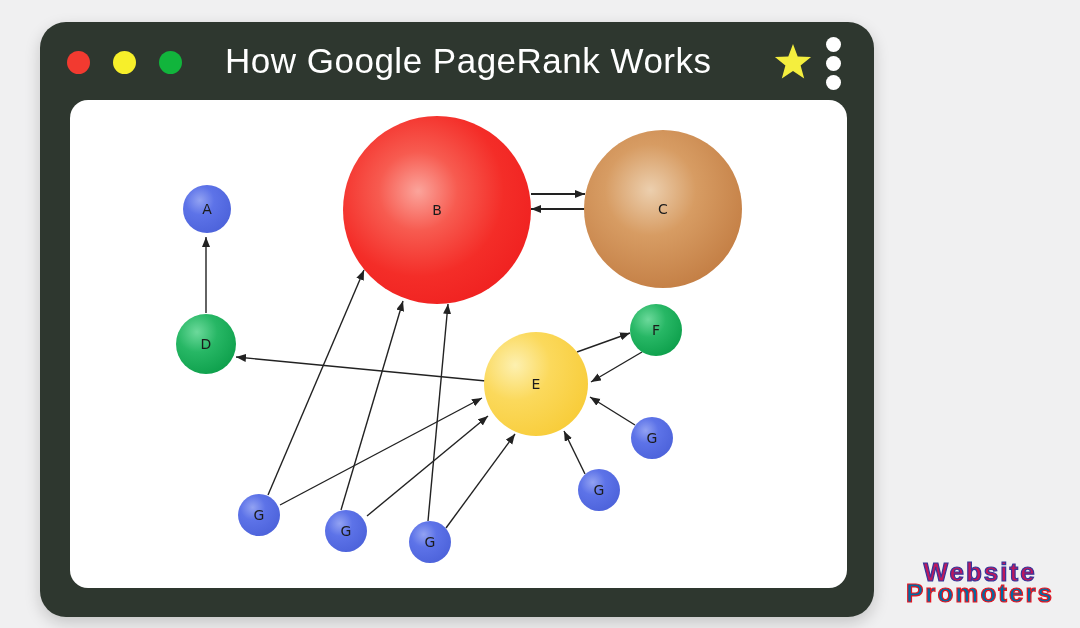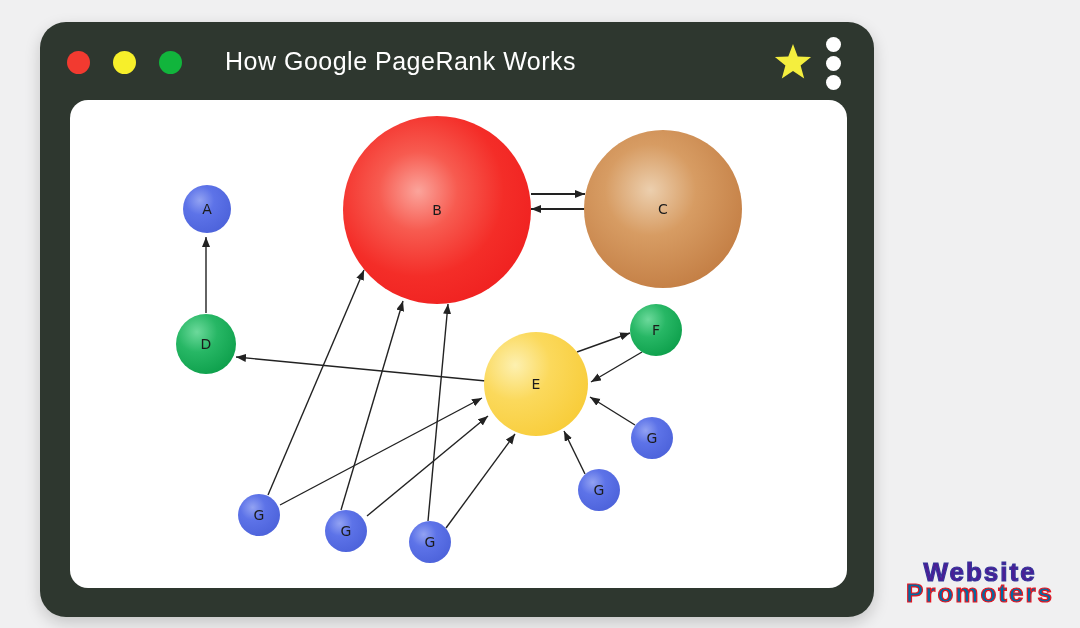--- a/index.html
+++ b/index.html
@@ -14,21 +14,21 @@
     box-shadow:0 6px 16px rgba(0,0,0,0.18);
   }
   .titlebar{position:absolute;left:0;top:0;width:100%;height:78px;}
   .traffic-light{
     position:absolute;top:29px;width:23px;height:23px;border-radius:50%;
     border:none;padding:0;cursor:pointer;
   }
   .tl-0{left:27px;}  .tl-1{left:73px;}  .tl-2{left:119px;}
   .window-title{
     position:absolute;left:185px;top:0;height:78px;line-height:78px;
-    color:#ffffff;font-size:25px;letter-spacing:0.5px;white-space:nowrap;
+    color:#ffffff;font-size:35px;letter-spacing:0.5px;white-space:nowrap;
   }
   .star-button{
     position:absolute;left:731px;top:19px;width:44px;height:44px;
     background:transparent;border:none;padding:0;cursor:pointer;
   }
   .menu-button{
     position:absolute;left:784px;top:12px;width:18px;height:58px;
     background:transparent;border:none;padding:0;cursor:pointer;
     display:flex;flex-direction:column;align-items:center;justify-content:center;gap:4px;
   }
@@ -39,21 +39,21 @@
   }
   #graph{position:absolute;left:0;top:0;}
   #graph text{
     font-family:"DejaVu Sans", sans-serif;font-size:14px;fill:#1b1b1b;
   }
   .logo{
     position:absolute;left:880px;top:562px;width:200px;text-align:center;
     font-weight:bold;font-size:26px;line-height:21px;letter-spacing:2px;
     white-space:nowrap;
   }
-  .logo-line1{color:#4c1d95;text-align:center;-webkit-text-stroke:1.2px #35359b;}
+  .logo-line1{color:#be185d;text-align:center;-webkit-text-stroke:1.2px #35359b;}
   .logo-line2{color:#0369a1;-webkit-text-stroke:1.2px #e8141e;}
 </style>
 </head>
 <body>
 
 <div class="browser-frame">
   <div class="titlebar">
     <button class="traffic-light tl-0" style="background: rgb(242, 58, 48);"></button>
     <button class="traffic-light tl-1" style="background: rgb(247, 239, 42);"></button>
     <button class="traffic-light tl-2" style="background: rgb(17, 181, 60);"></button>

